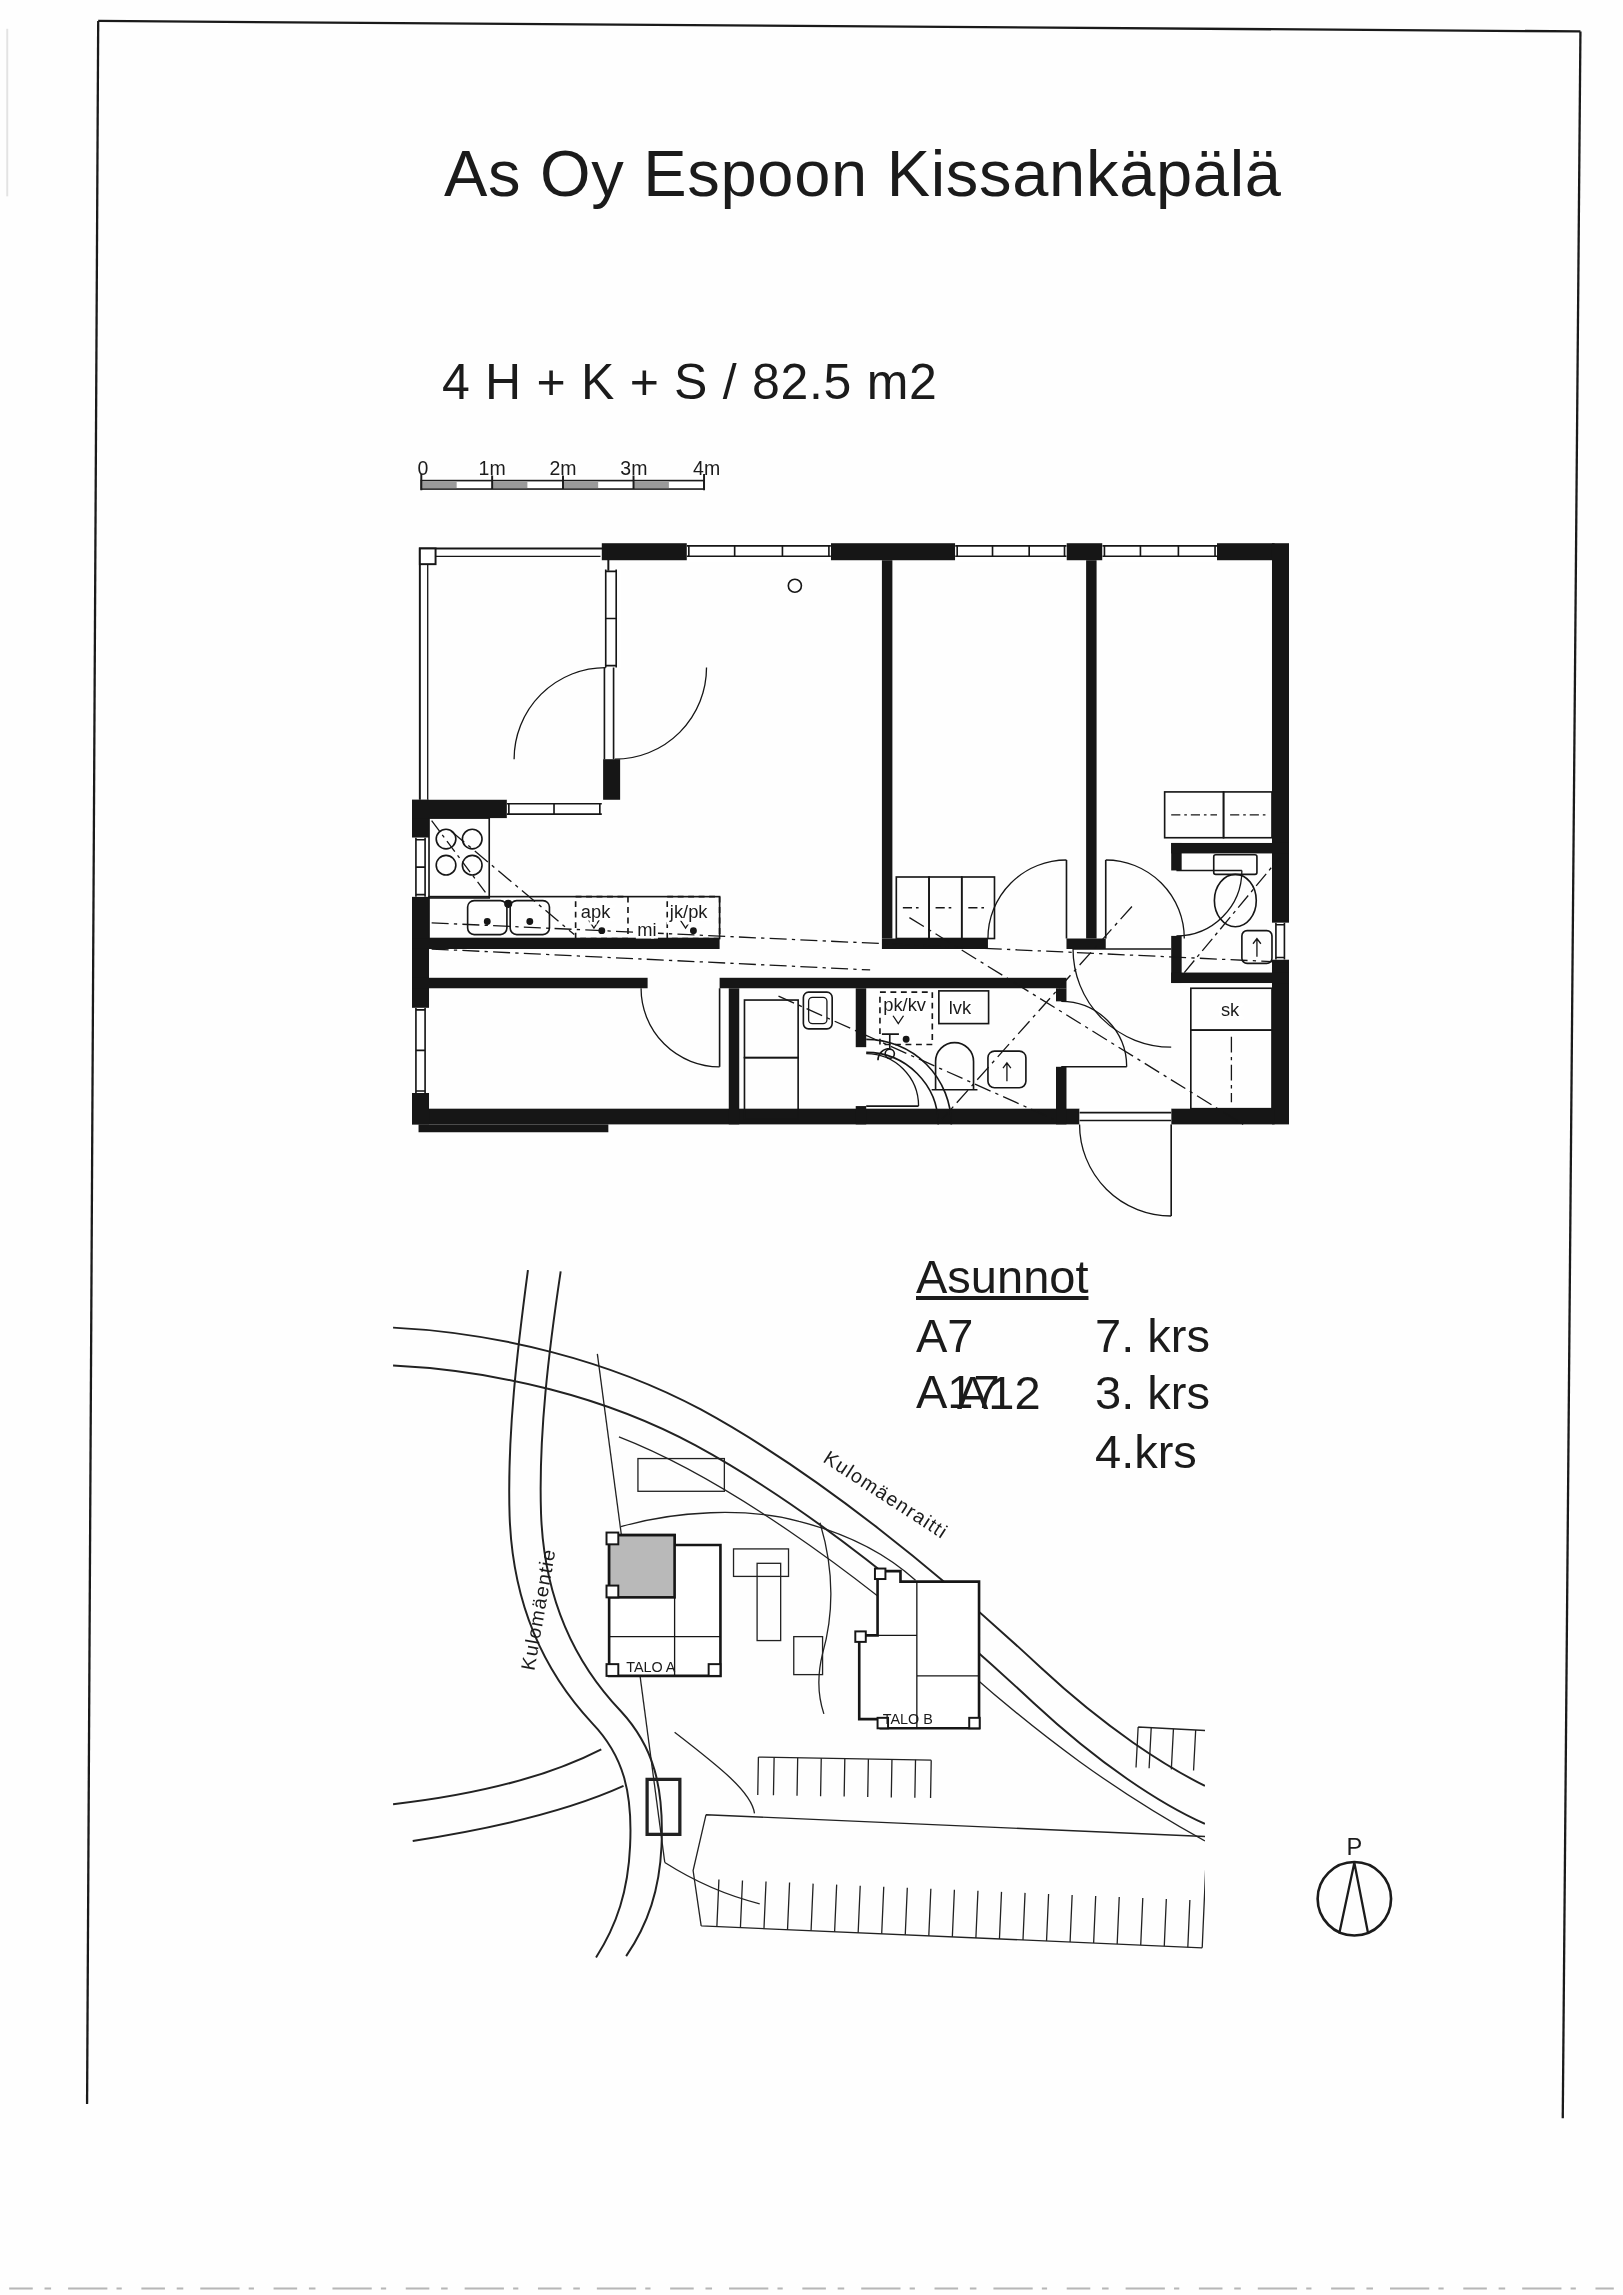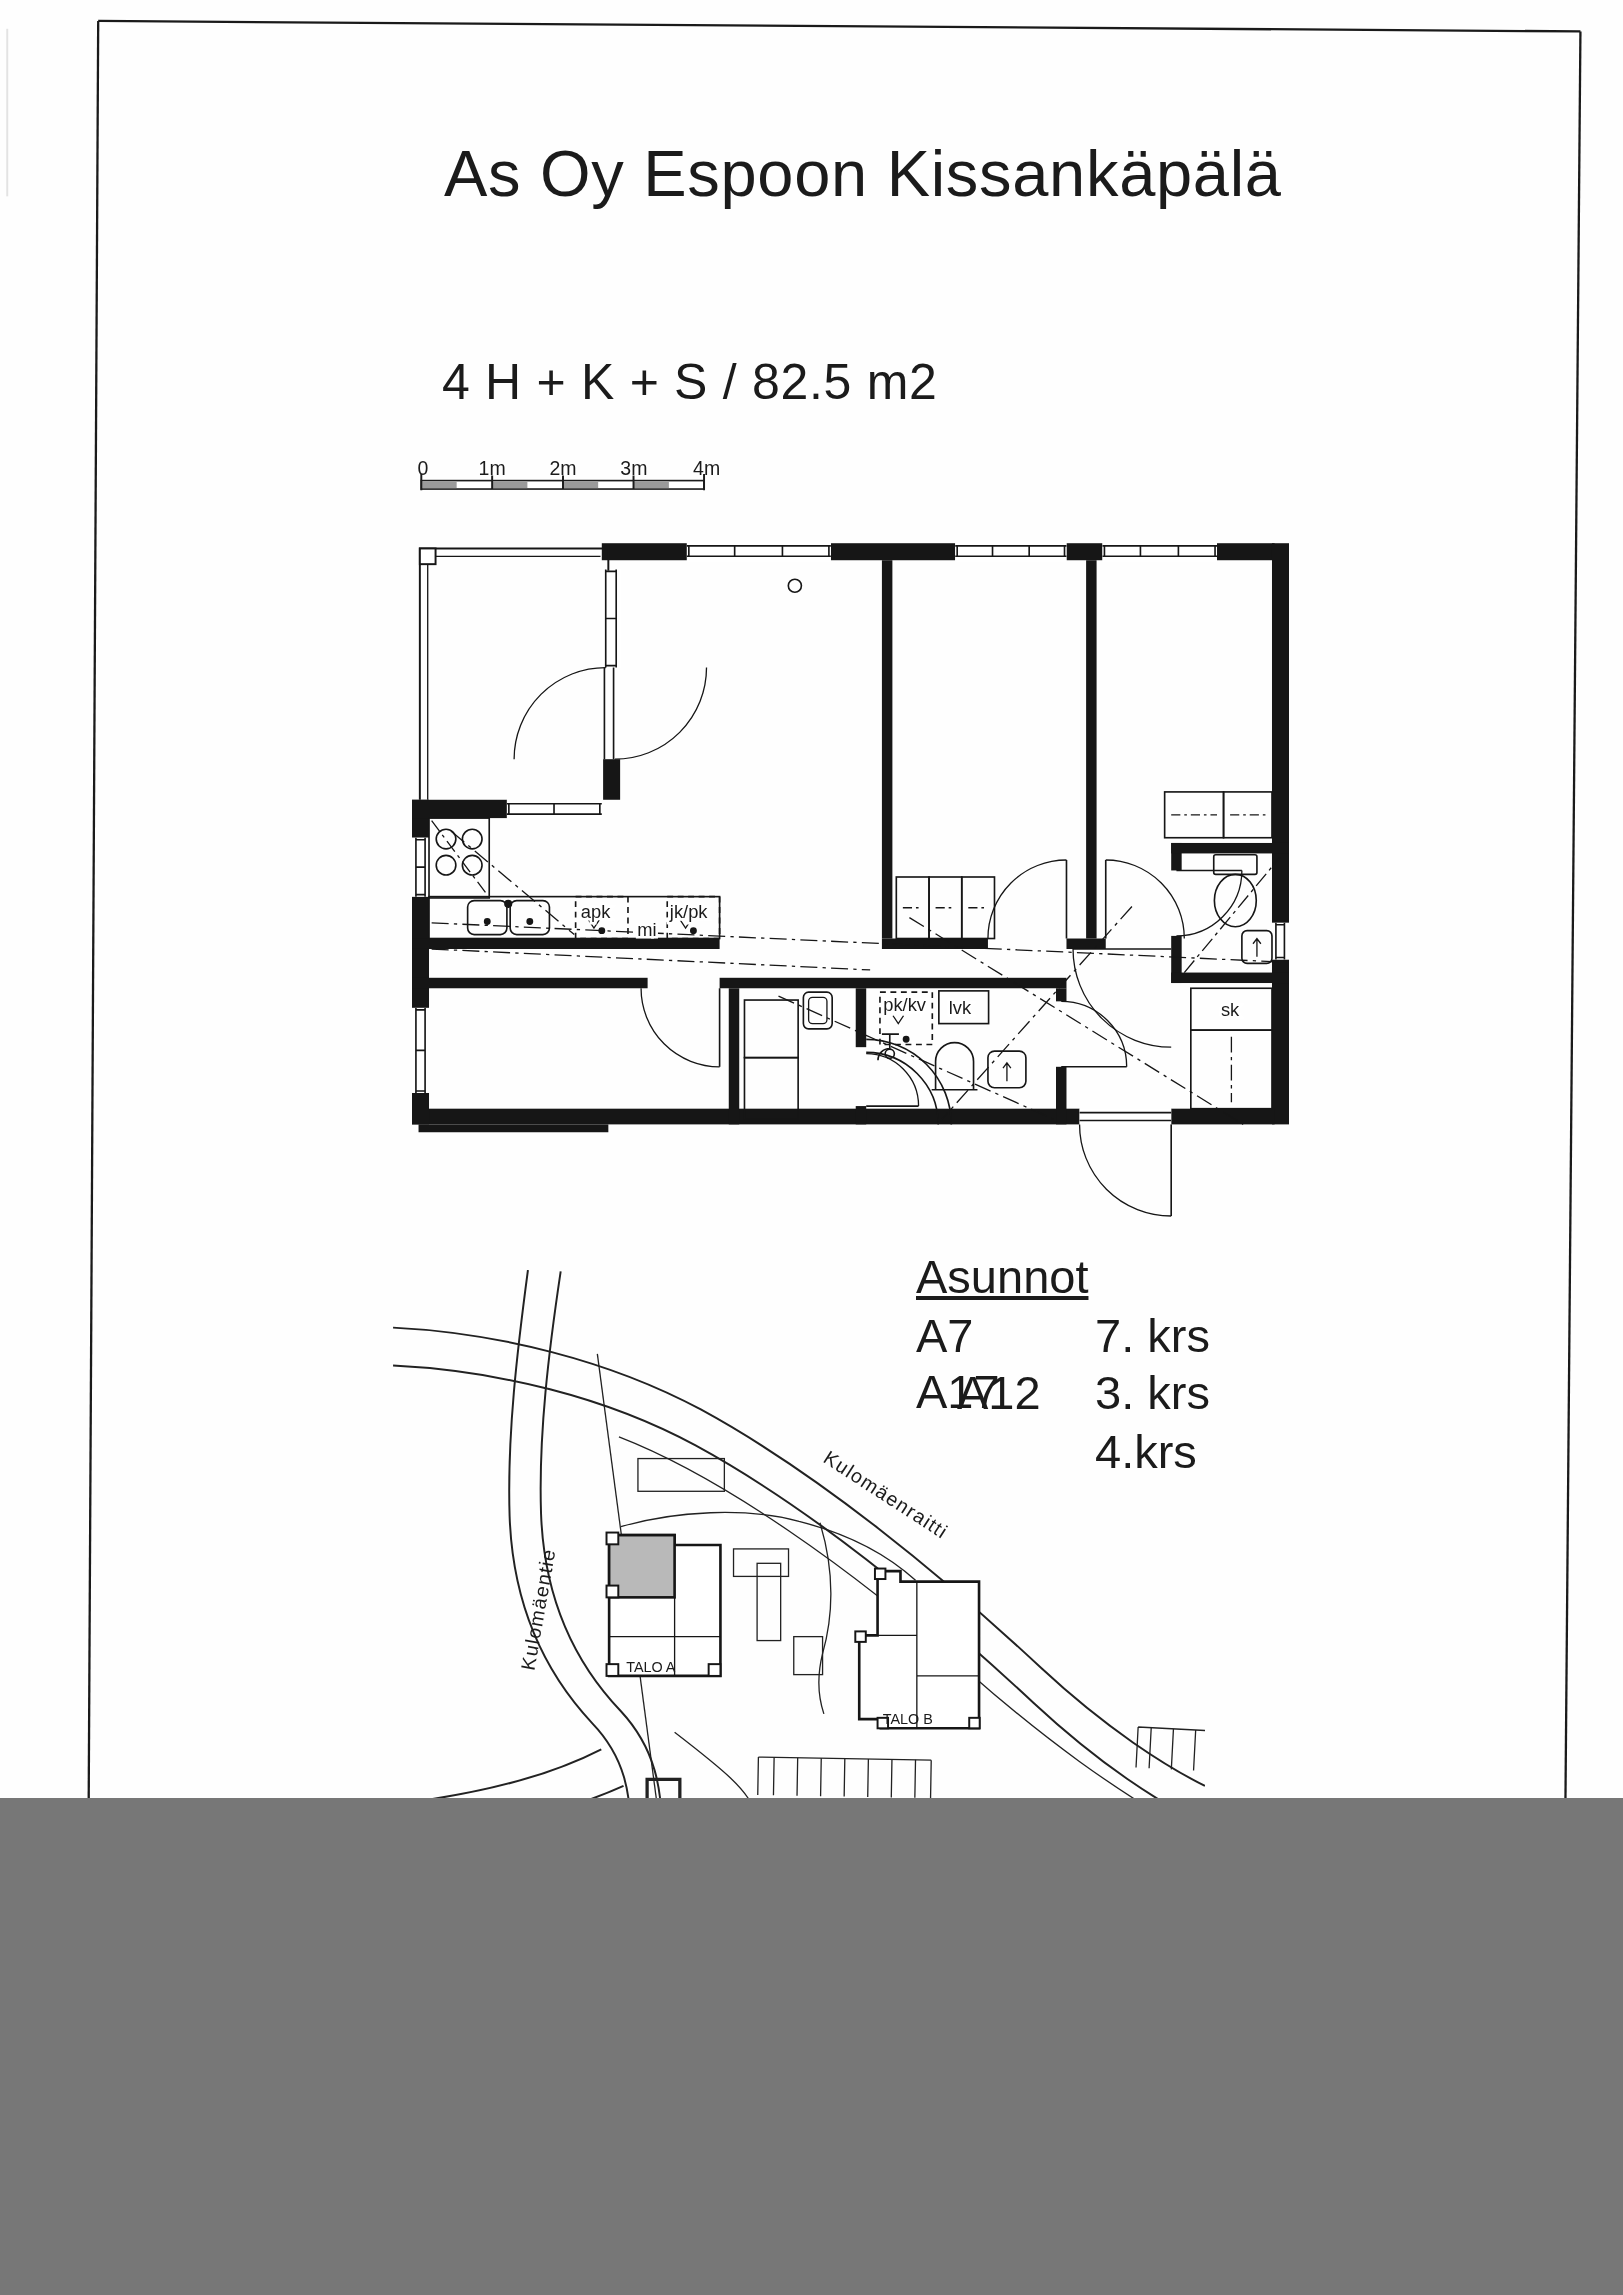--- a/index.html
+++ b/index.html
@@ -1,17 +1,17 @@
 <!DOCTYPE html>
 <html style="font-size:10.5px"><head>
 <meta charset="utf-8">
 <style>
   html,body{margin:0;padding:0;background:#777;}
   .page{
-    position:relative;width:1623px;height:1798px;background:#fefefe;
+    position:relative;width:1623px;height:2295px;background:#fefefe;
     font-family:"Liberation Sans",sans-serif;color:#1b1b1b;overflow:hidden;
     margin:0 auto;
   }
   .abs{position:absolute;}
   .title{font-size:65px;letter-spacing:0.7px;white-space:nowrap;}
   .subtitle{font-size:50px;letter-spacing:0.7px;white-space:nowrap;}
   .aptxt{font-size:47px;white-space:nowrap;}
   svg{display:block;}
   svg text{font-family:"Liberation Sans",sans-serif;fill:#1b1b1b;}
   .halo{paint-order:stroke;stroke:#ffffff;stroke-width:8px;}

